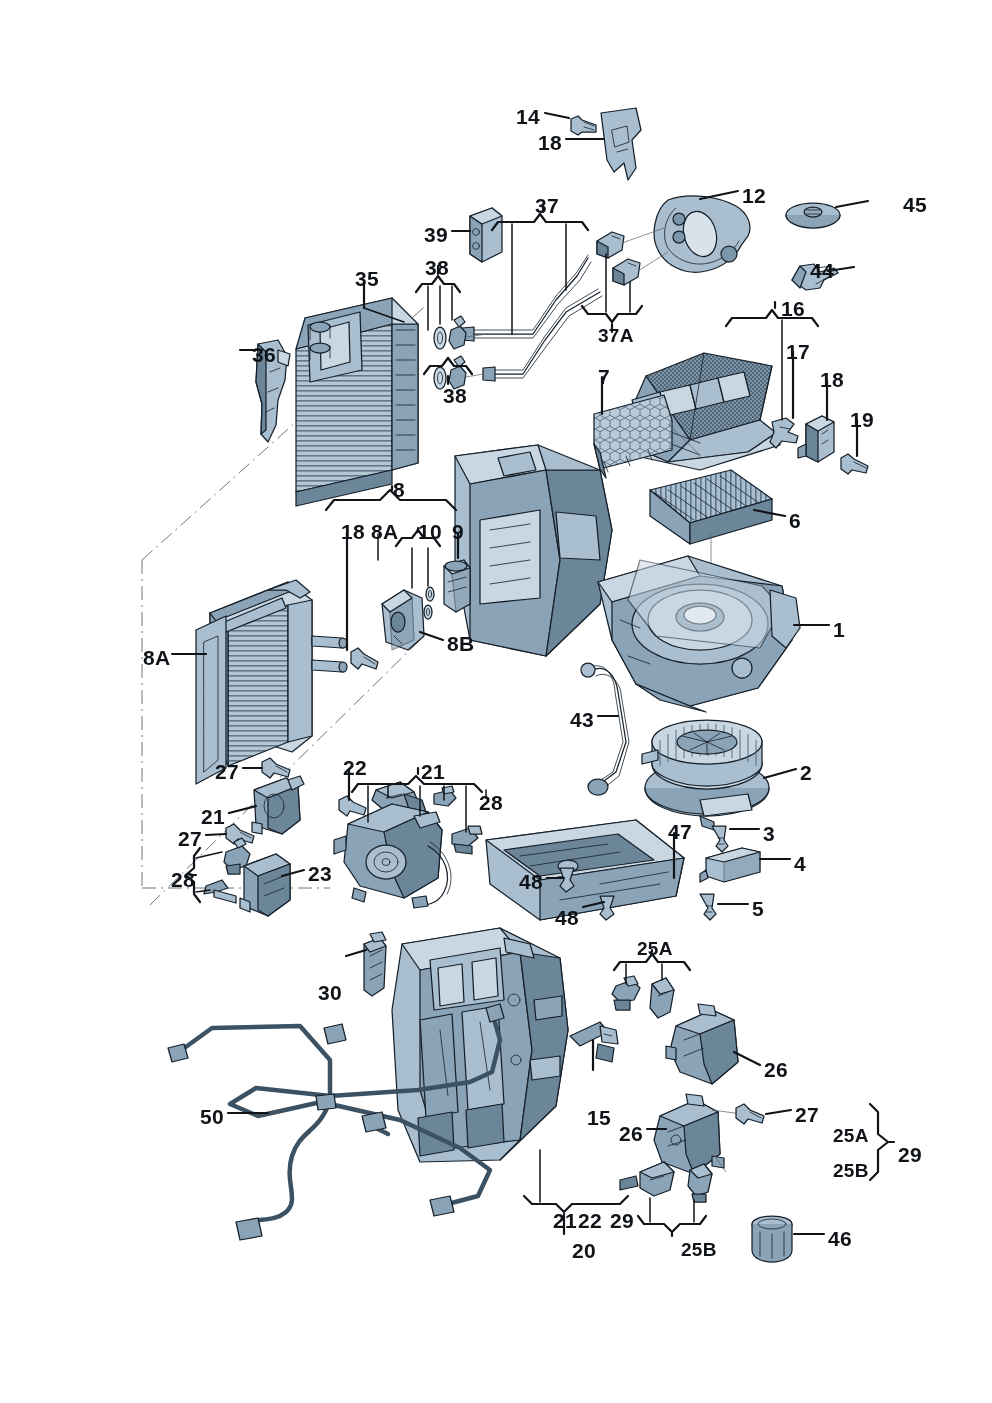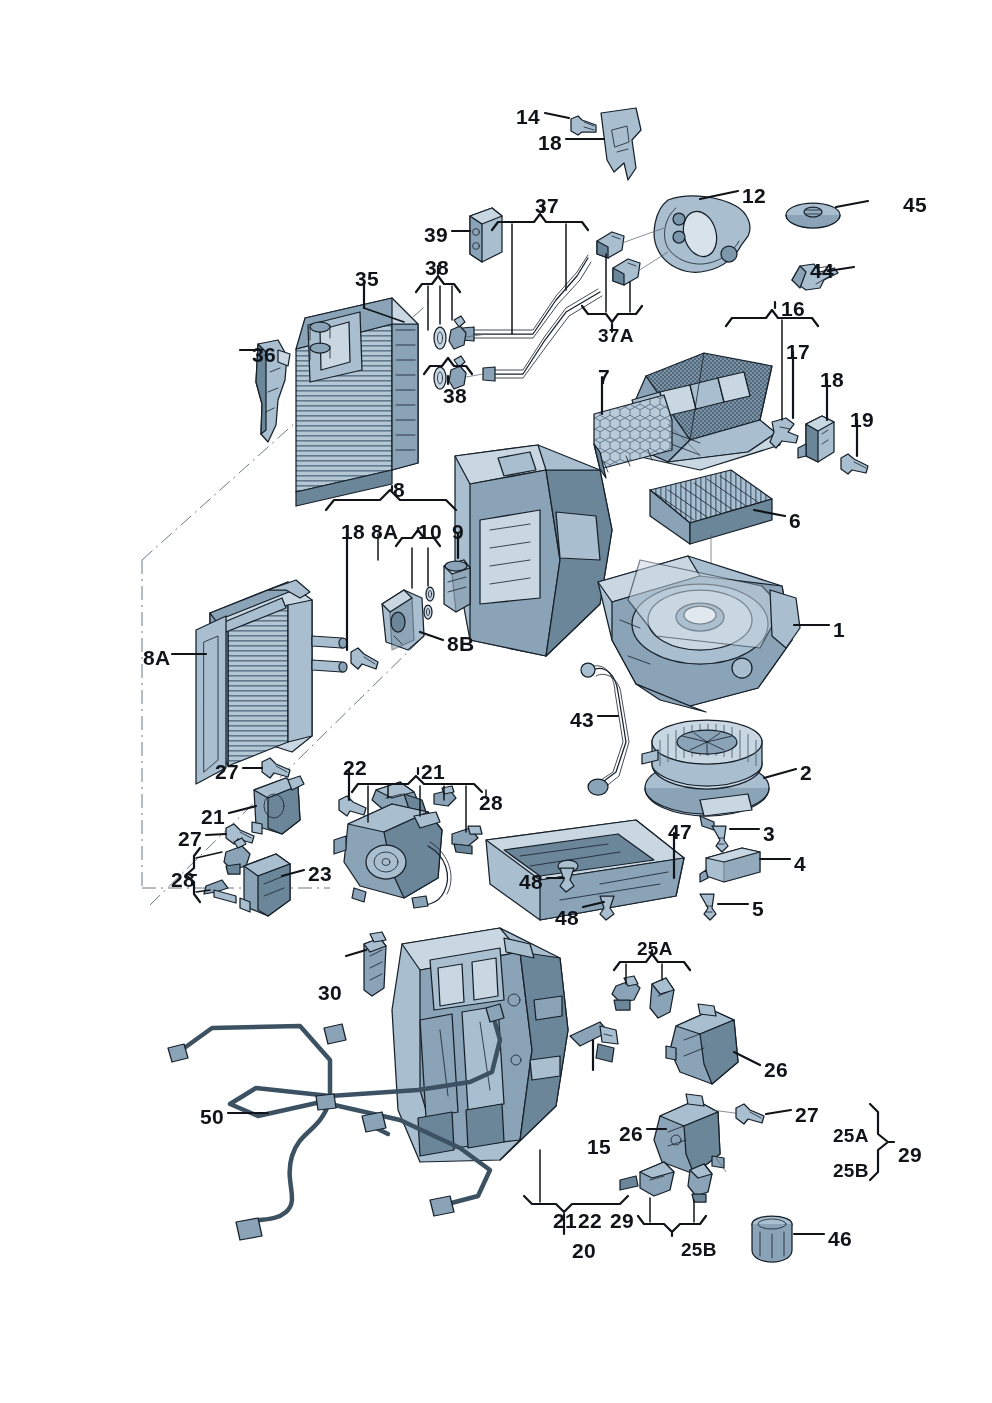--- a/index.html
+++ b/index.html
@@ -721,21 +721,21 @@
       <div class="lbl" title="28 — lever / connecting rod" style="left: 479px; top: 792px;">28</div>
       <div class="lbl" title="47 — cover plate" style="left: 668px; top: 821px;">47</div>
       <div class="lbl" title="3 — screw" style="left: 763px; top: 823px;">3</div>
       <div class="lbl" title="4 — cover cap" style="left: 794px; top: 853px;">4</div>
       <div class="lbl" title="5 — screw" style="left: 752px; top: 898px;">5</div>
       <div class="lbl" title="48 — expanding rivet" style="left: 519px; top: 871px;">48</div>
       <div class="lbl" title="48 — expanding rivet" style="left: 555px; top: 907px;">48</div>
       <div class="lbl" title="30 — temperature sensor" style="left: 318px; top: 950px; margin-top: 32px;">30</div>
       <div class="lbl sm" title="25A — lever and clip set" style="left: 637px; top: 939px;">25A</div>
       <div class="lbl" title="26 — positioning motor" style="left: 764px; top: 1059px;">26</div>
-      <div class="lbl" title="15 — linkage rod" style="left: 587px; top: 1136px;">15</div>
+      <div class="lbl" title="15 — linkage rod" style="left: 587px; top: 1107px;">15</div>
       <div class="lbl" title="26 — positioning motor" style="left: 619px; top: 1123px;">26</div>
       <div class="lbl" title="27 — screw" style="left: 795px; top: 1104px;">27</div>
       <div class="lbl sm" title="25A — lever and clip set" style="left: 833px; top: 1126px;">25A</div>
       <div class="lbl sm" title="25B — lever and clip set" style="left: 833px; top: 1161px;">25B</div>
       <div class="lbl" title="29 — lever kit" style="left: 898px; top: 1144px;">29</div>
       <div class="lbl sm" title="25B — lever and clip set" style="left: 681px; top: 1240px;">25B</div>
       <div class="lbl" title="46 — rubber cap" style="left: 828px; top: 1228px;">46</div>
       <div class="lbl" title="50 — wiring harness" style="left: 200px; top: 1106px;">50</div>
       <div class="lbl" title="21 — positioning motor with levers" style="left: 553px; top: 1210px;">21</div>
       <div class="lbl" title="22 — screw" style="left: 578px; top: 1210px;">22</div>

